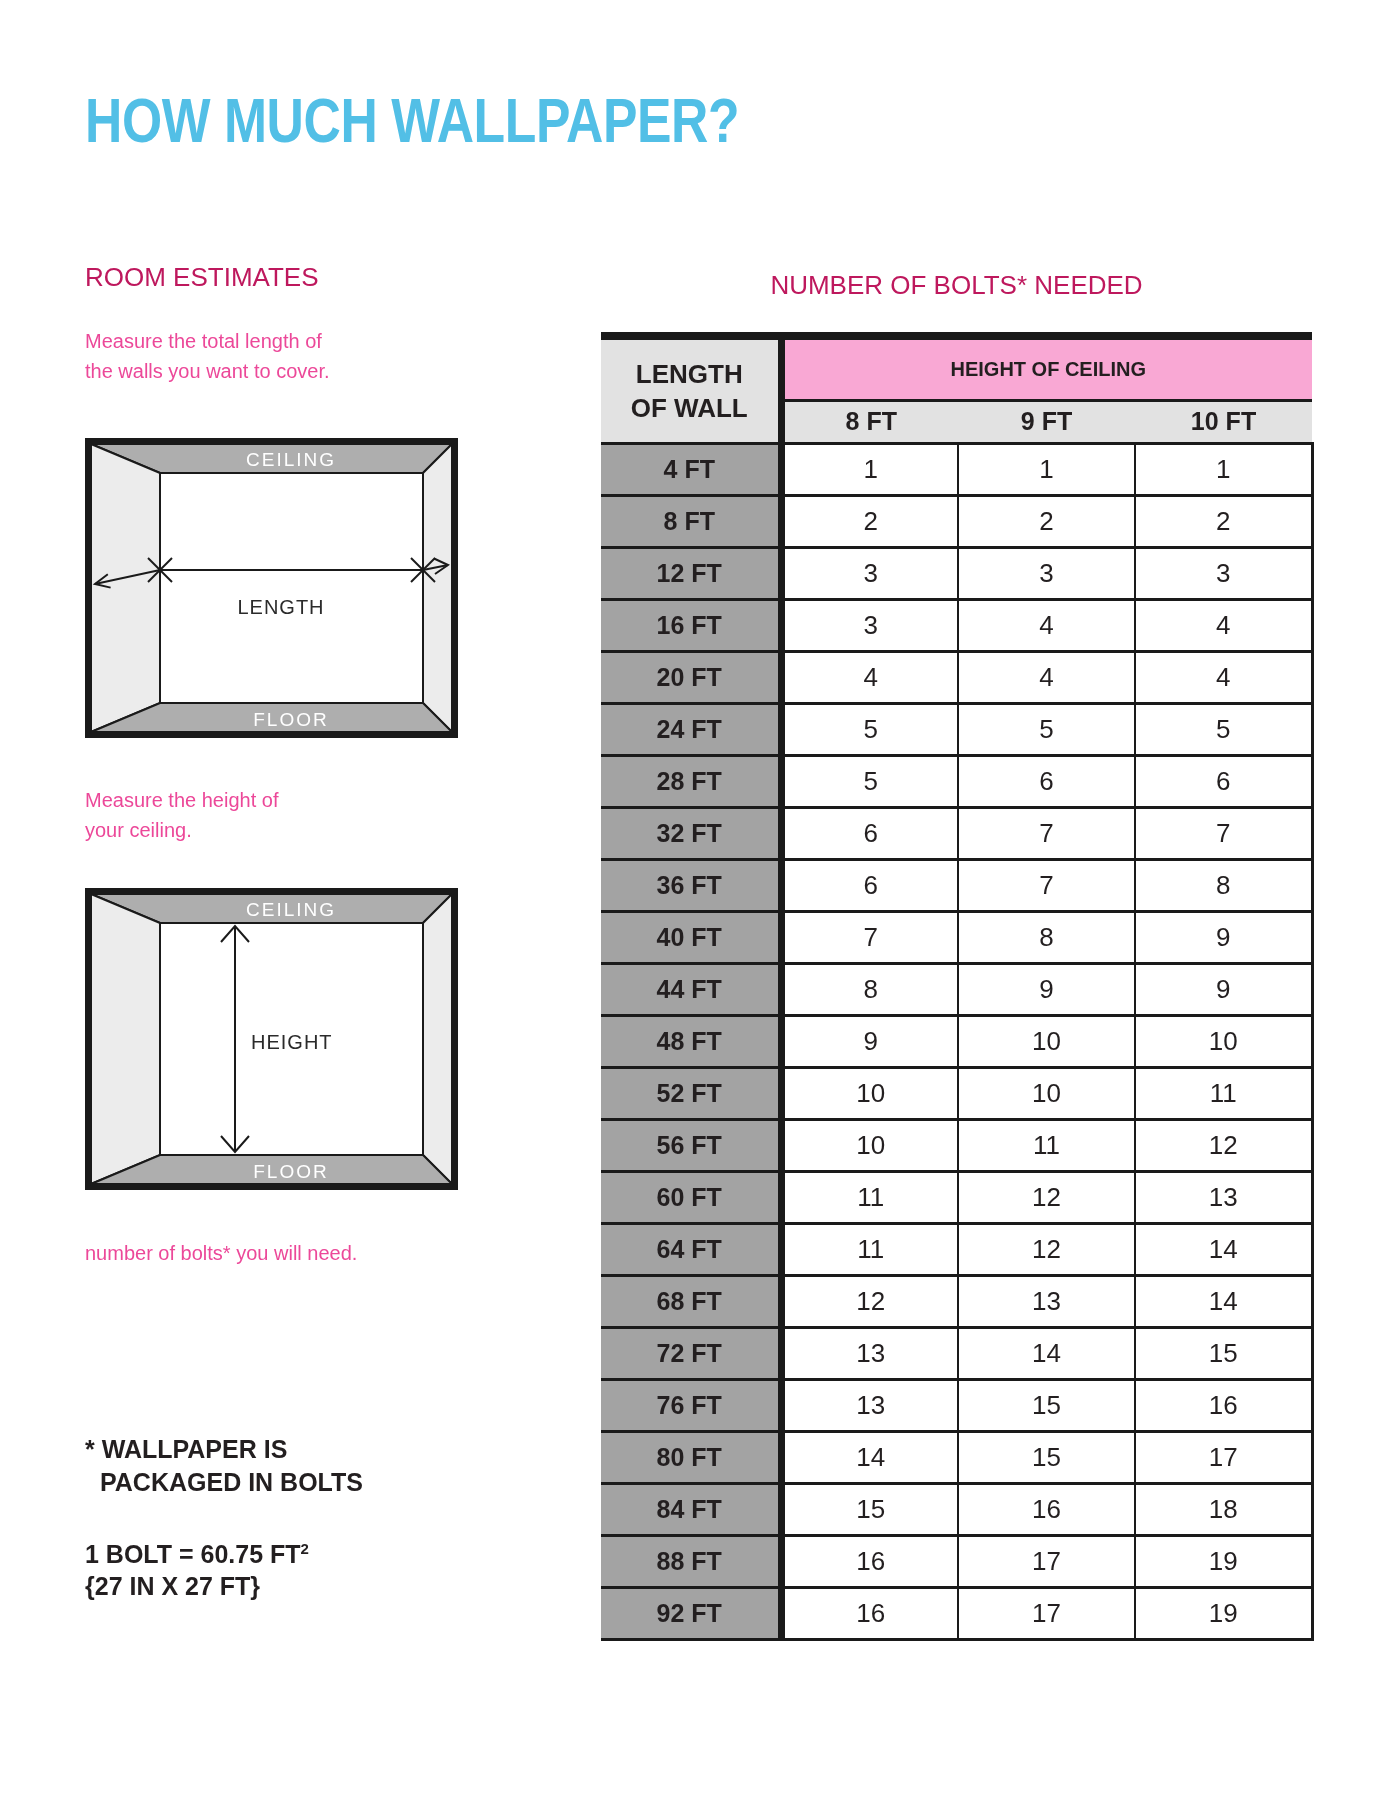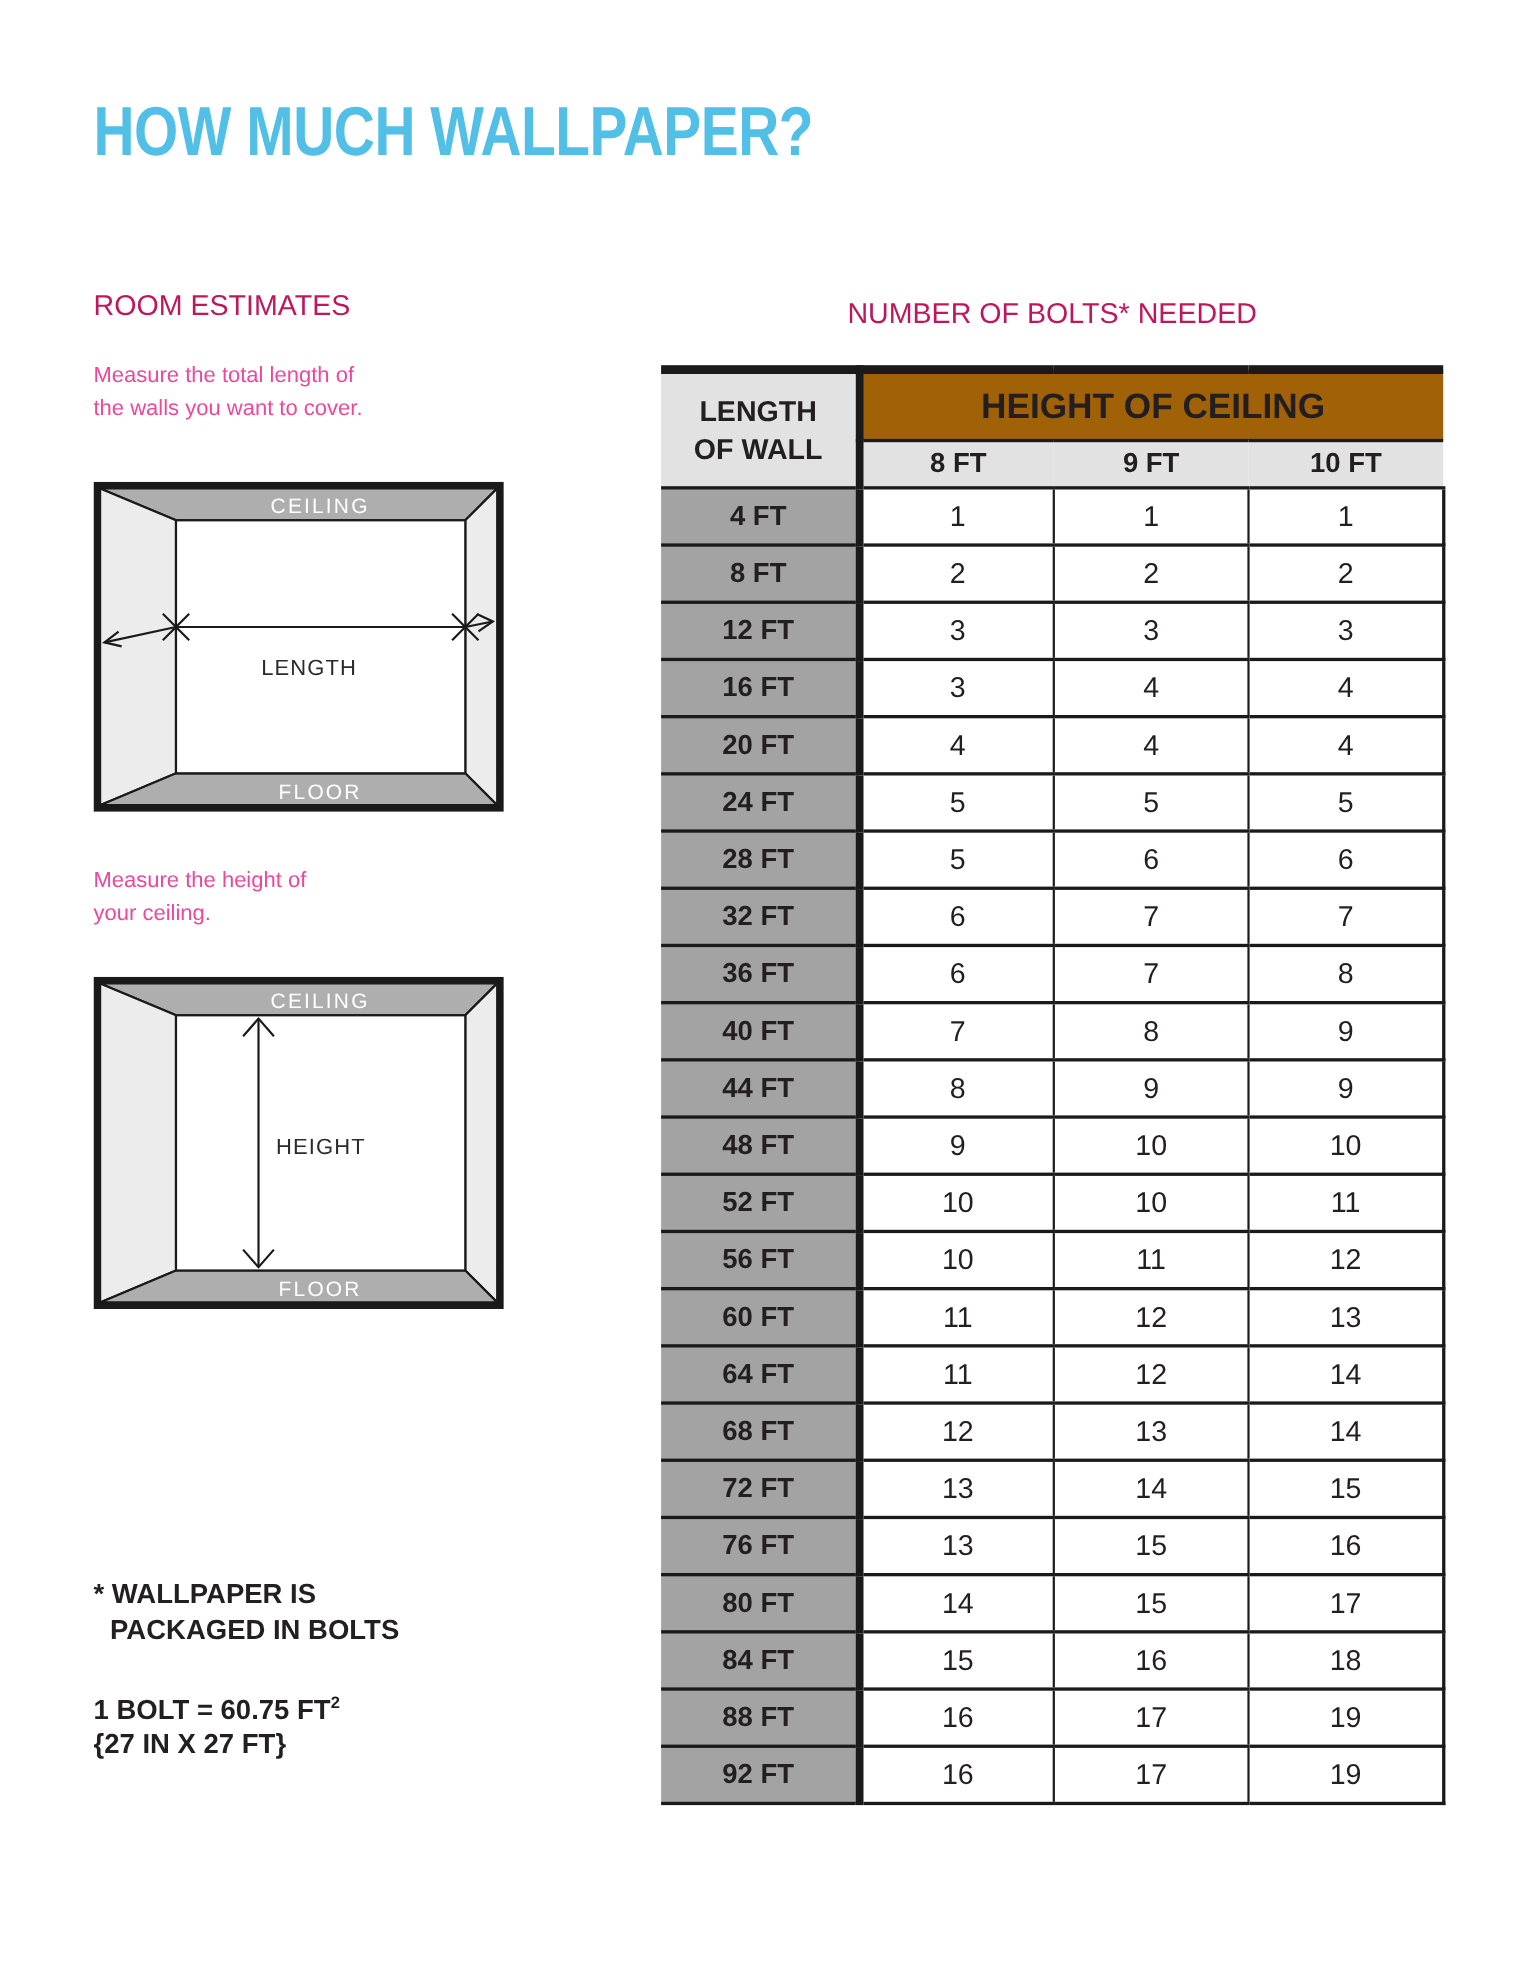--- a/index.html
+++ b/index.html
@@ -43,22 +43,22 @@
 
   .table-wrap { left:601px; top:332px; width:711px; }
   table.bolts { border-collapse:collapse; table-layout:fixed; width:711px;
     border-top:8px solid #1a1a1a; }
   table.bolts th, table.bolts td { text-align:center; vertical-align:middle; padding:0; }
   th.corner {
     background:#e2e2e2; border-right:7px solid #1a1a1a; border-bottom:3px solid #1a1a1a;
     font-size:26px; font-weight:bold; line-height:34px;
   }
   th.group {
-    background:#a16207; border-bottom:3px solid #1a1a1a;
-    font-size:32px; font-weight:bold; height:64px;
+    background:#f9a8d4; border-bottom:3px solid #1a1a1a;
+    font-size:20px; font-weight:bold; height:64px;
   }
   th.sub {
     background:#e2e2e2; border-bottom:3px solid #1a1a1a;
     font-size:25px; font-weight:bold; height:43px;
   }
   table.bolts tbody th {
     background:#a3a3a3; border-right:7px solid #1a1a1a; border-bottom:3px solid #1a1a1a;
     font-size:25px; font-weight:bold; height:52px;
   }
   table.bolts tbody td {
@@ -118,20 +118,21 @@
   <text class="svg-room-label" x="206" y="290" text-anchor="middle">FLOOR</text>
   <g stroke="#1a1a1a" stroke-width="2" fill="none">
     <line x1="150" y1="38" x2="150" y2="264"></line>
     <polyline points="136,54 150,38 164,54"></polyline>
     <polyline points="136,248 150,264 164,248"></polyline>
   </g>
   <text class="svg-measure-label" x="166" y="161" text-anchor="start">HEIGHT</text>
 </svg>
 
 <div class="abs para para-3">
+  <div>number of bolts* you will need.</div>
 </div>
 
 <div class="abs footnote">
   <div><span>*</span>&nbsp;<span>WALLPAPER IS</span></div>
   <div class="indent">PACKAGED IN BOLTS</div>
 </div>
 
 <div class="abs bolt-info">
   <div><span>1 BOLT = 60.75 FT</span><sup>2</sup></div>
   <div>{27 IN X 27 FT}</div>

